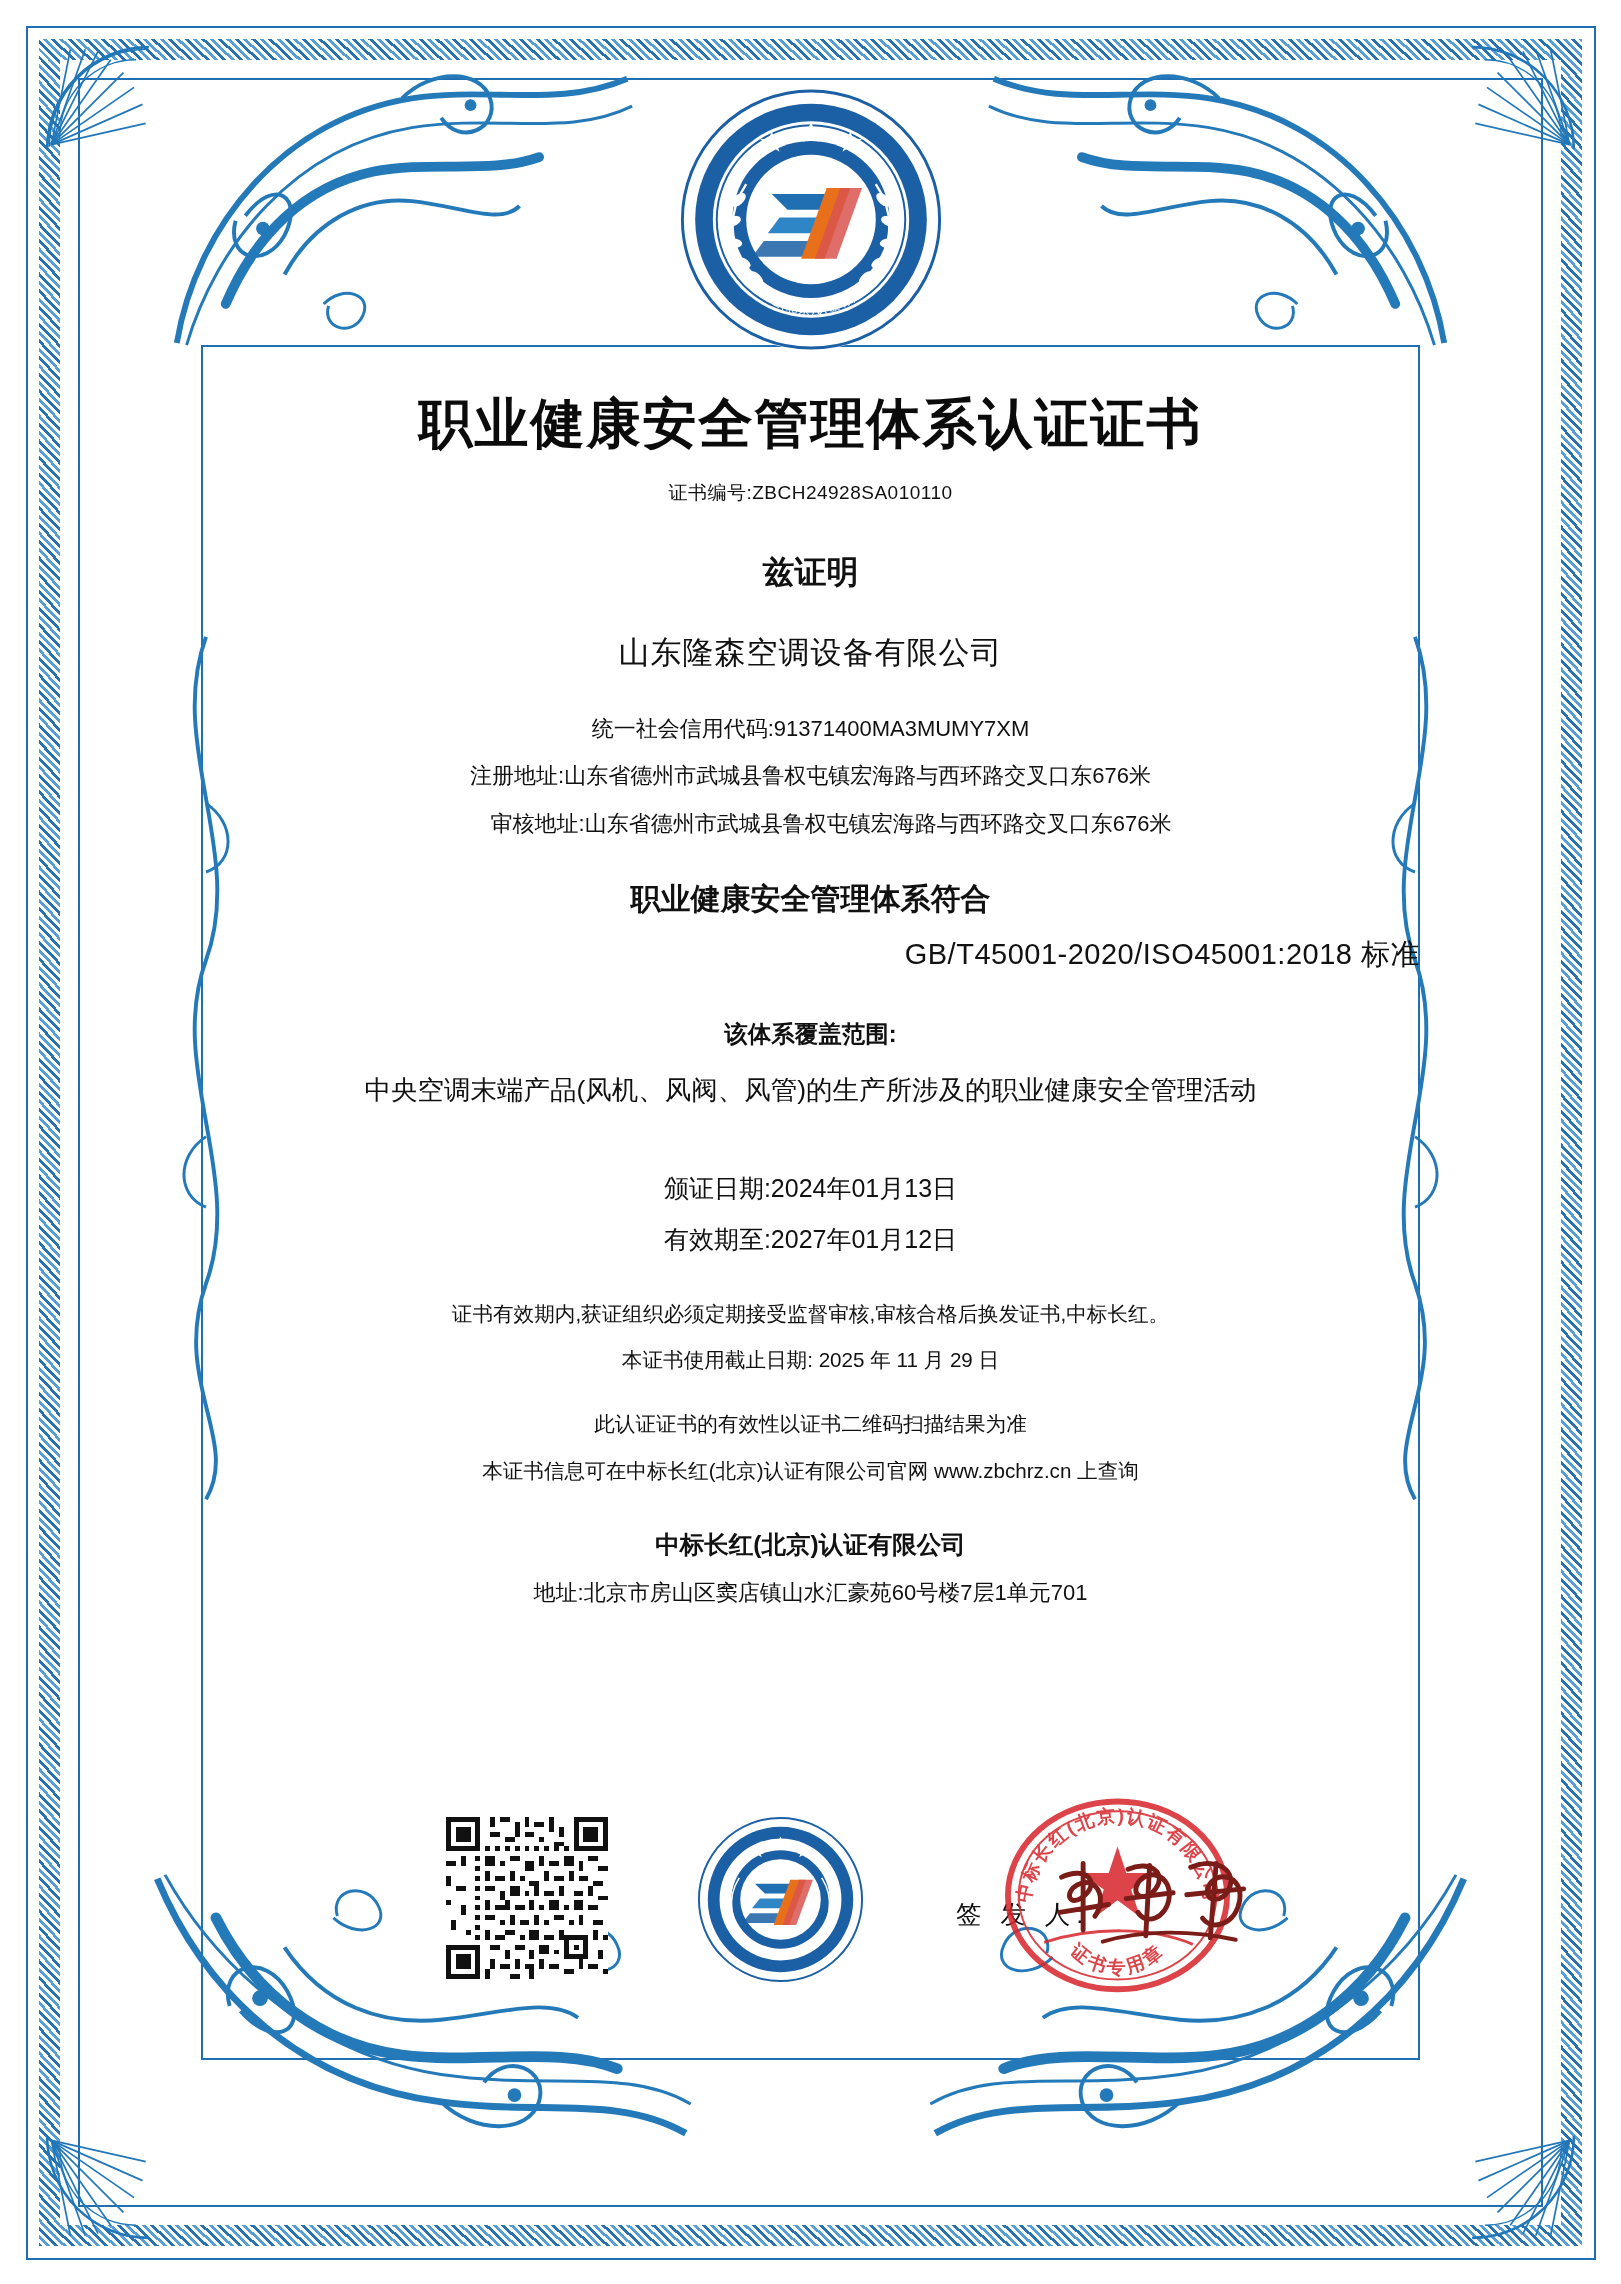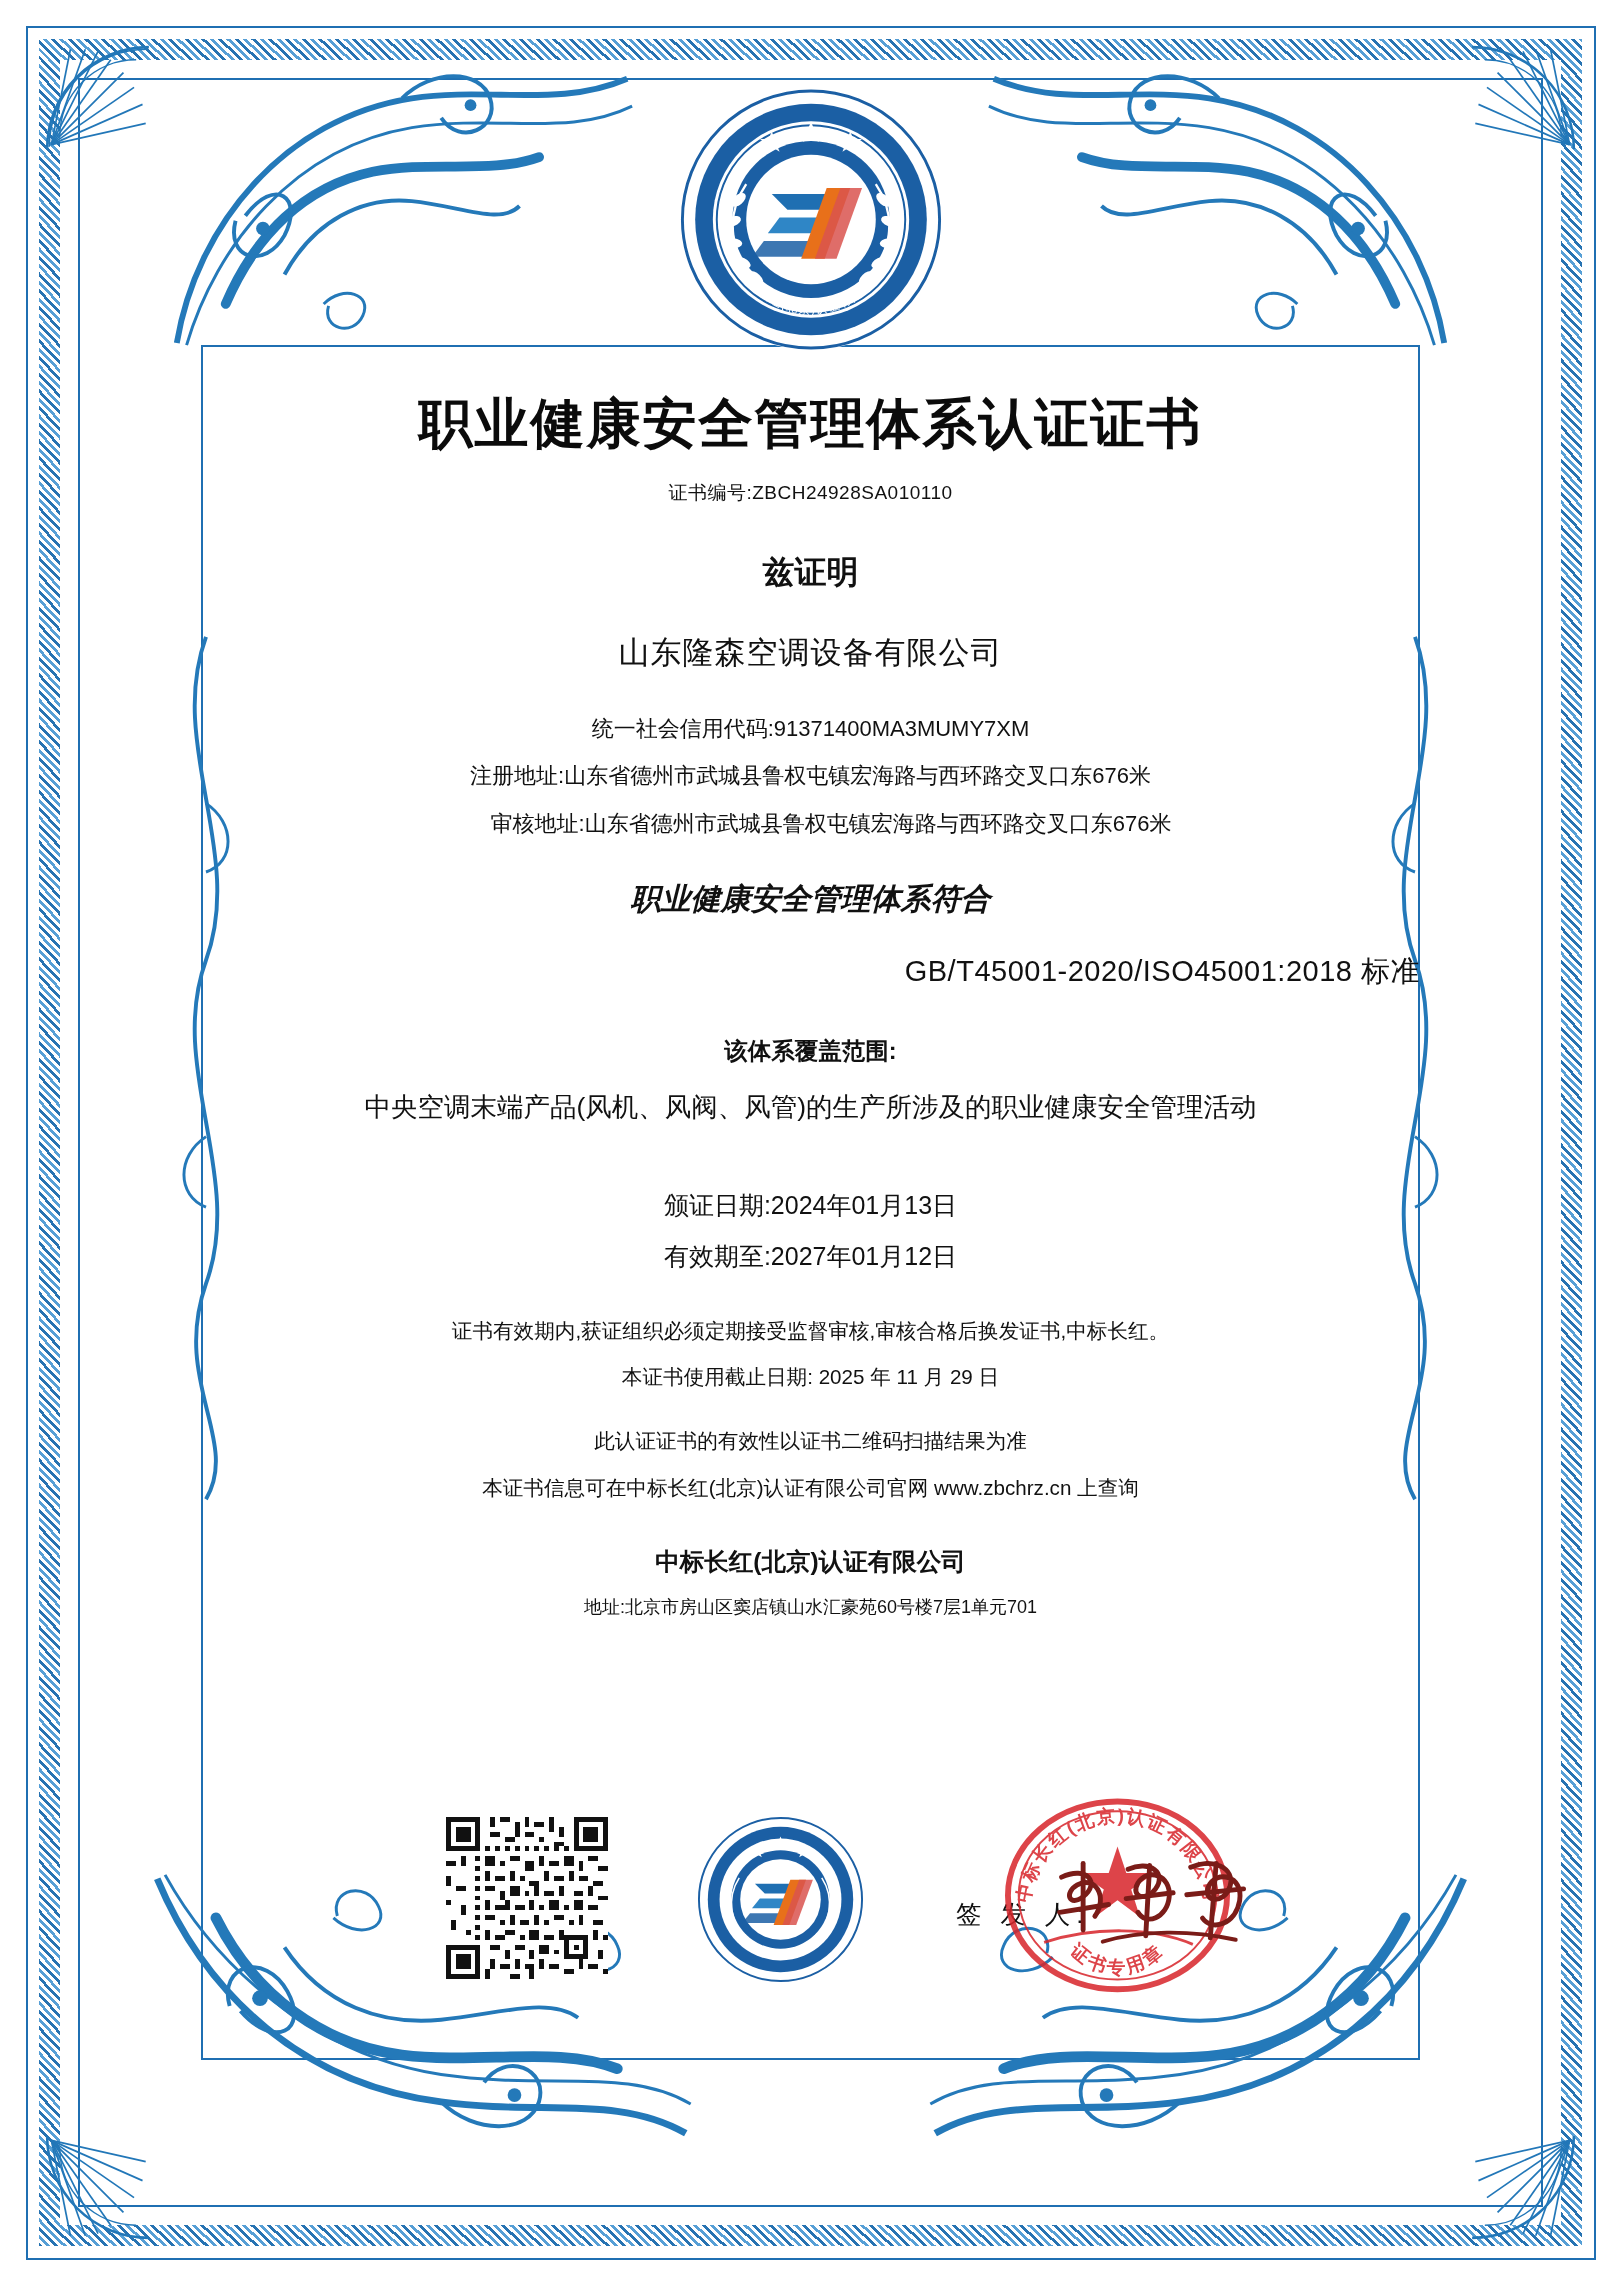--- a/index.html
+++ b/index.html
@@ -119,22 +119,21 @@
   .meta-line {
     font-size: 22px;
     margin-bottom: 15.7px;
     line-height: 1.45;
   }
   .meta-line.last { margin-bottom: 0; margin-left: 41px; }
   .spacer-32 { height: 39px; }
   .std-head {
     font-size: 30px;
     font-weight: bold;
-    margin-bottom: 32px;
-    font-style: italic;
+    margin-bottom: 15px;
   }
   .std-code {
     font-size: 29px;
     margin-bottom: 43px;
     letter-spacing: 0.5px;
     text-align: right;
   }
   .scope-head {
     font-size: 23.5px;
     font-weight: bold;
@@ -156,21 +155,21 @@
     line-height: 1.5;
   }
   .note-gap { margin-top: 33px; }
   .issuer {
     margin-top: 41px;
     font-size: 24.5px;
     font-weight: bold;
     margin-bottom: 17.6px;
   }
   .issuer-addr {
-    font-size: 18px;
+    font-size: 22px;
   }
 
   
   .bottom-row {
     position: absolute;
     left: 201px;
     right: 201px;
     bottom: 267px;
     height: 211px;
   }

